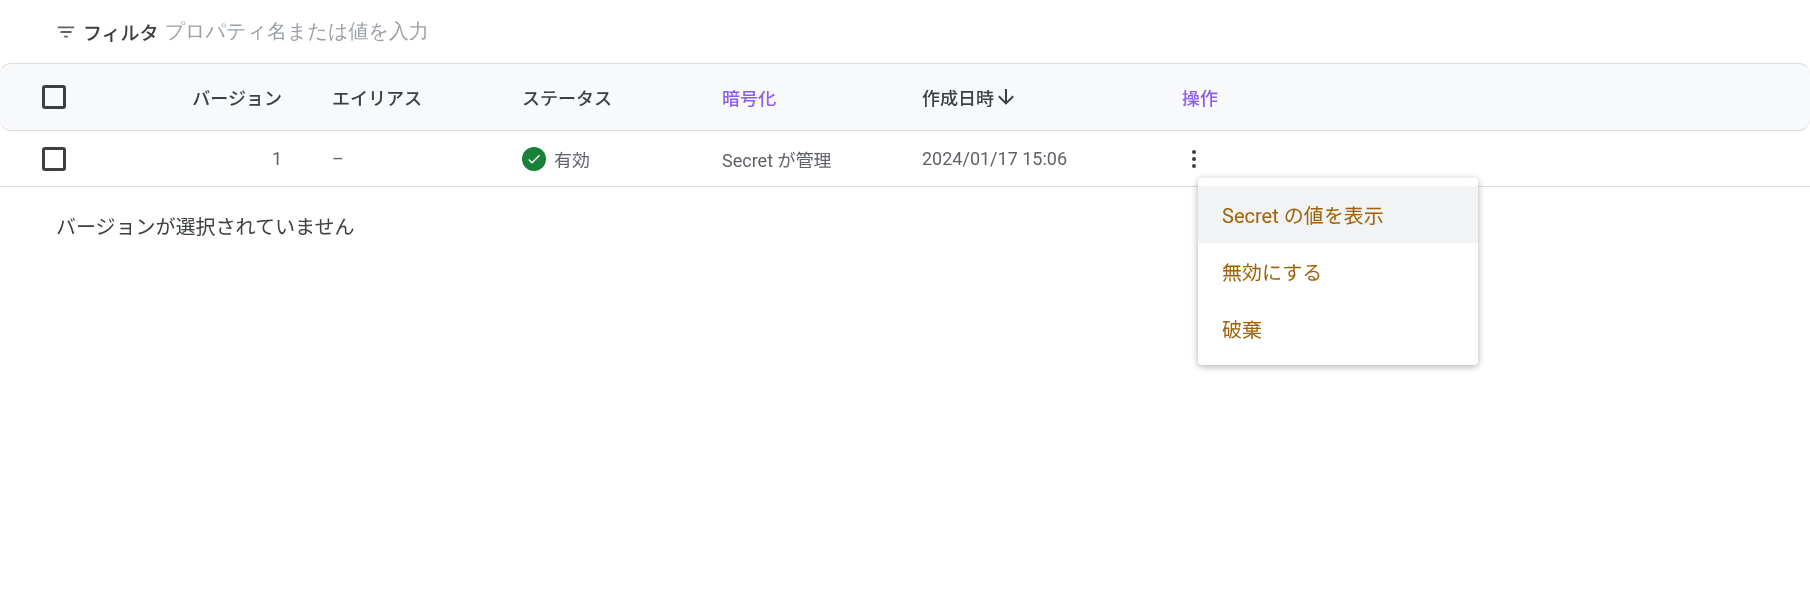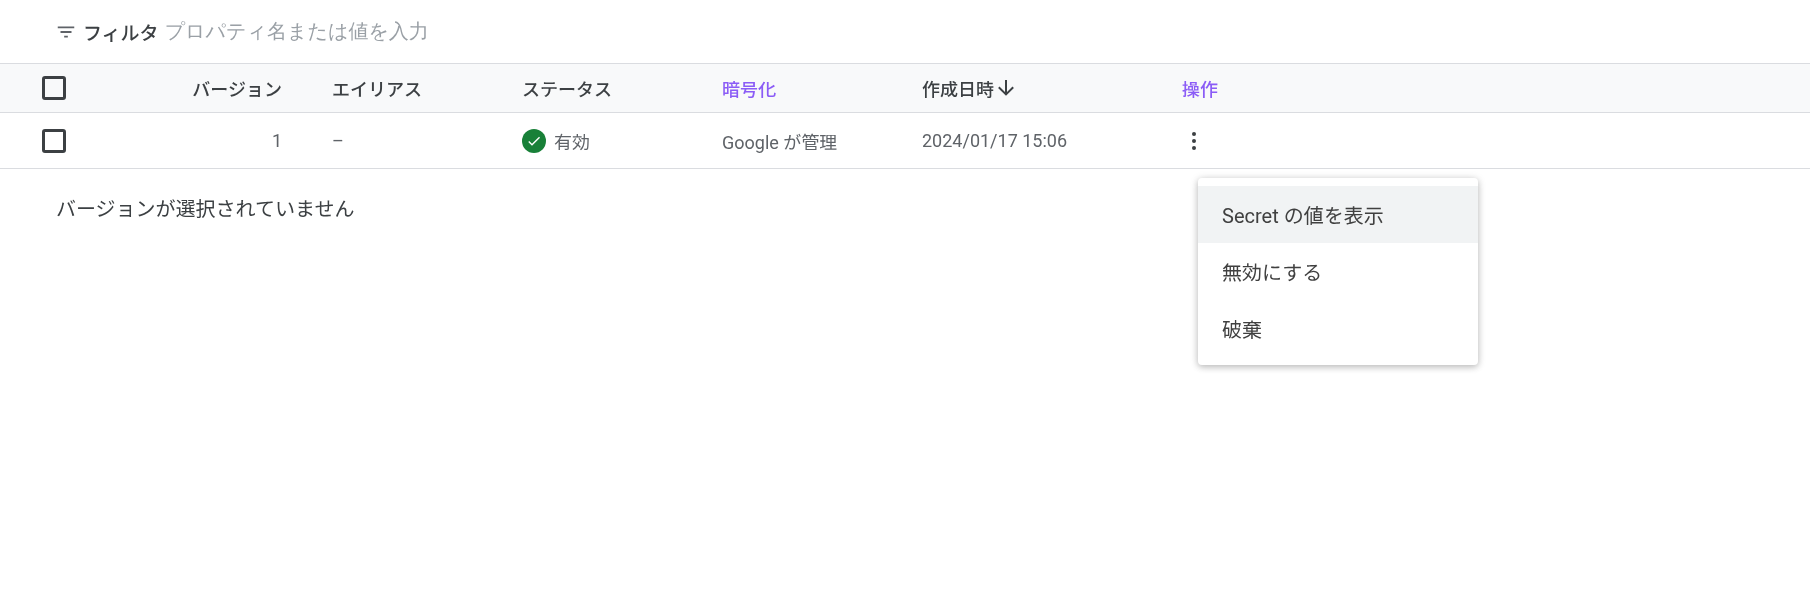--- a/index.html
+++ b/index.html
@@ -45,22 +45,23 @@
     }
     .table {
       width: 100%;
     }
     .table-header {
       display: flex;
       align-items: center;
       border-top: 1px solid #dadce0;
       border-bottom: 1px solid #dadce0;
       background: #f8f9fa;
-      height: 50px;
+      height: 68px;
       padding: 0 24px 0 42px;
+      border-radius: 11px;
     }
     .table-row {
       display: flex;
       align-items: center;
       border-bottom: 1px solid #dadce0;
       height: 56px;
       padding: 0 24px 0 42px;
     }
     .col-checkbox {
       width: 110px;
@@ -155,21 +156,21 @@
       left: 1198px;
       background: #fff;
       border-radius: 4px;
       box-shadow: 0 2px 6px rgba(0,0,0,0.2), 0 1px 10px rgba(0,0,0,0.12);
       min-width: 280px;
       padding: 8px 0;
     }
     .menu-item {
       padding: 14px 24px;
       font-size: 20px;
-      color: #404040;
+      color: #a16207;
       cursor: pointer;
     }
     .menu-item.highlighted {
       background: #f1f3f4;
     }
   </style>
 </head>
 <body>
 
 <div class="filter-bar">
@@ -209,21 +210,21 @@
     <div class="col-version td">1</div>
     <div class="col-alias td">–</div>
     <div class="col-status td">
       <span class="status-icon">
         <svg width="16" height="16" viewBox="0 0 24 24" fill="currentColor">
           <path d="M9 16.17L4.83 12l-1.42 1.41L9 19 21 7l-1.41-1.41z"></path>
         </svg>
       </span>
       <span>有効</span>
     </div>
-    <div class="col-encryption td">Google が管理</div>
+    <div class="col-encryption td">Secret が管理</div>
     <div class="col-created td">2024/01/17 15:06</div>
     <div class="col-actions">
       <div class="more-button">
         <svg width="24" height="24" viewBox="0 0 24 24" fill="currentColor">
           <circle cx="12" cy="5" r="2"></circle>
           <circle cx="12" cy="12" r="2"></circle>
           <circle cx="12" cy="19" r="2"></circle>
         </svg>
       </div>
     </div>

